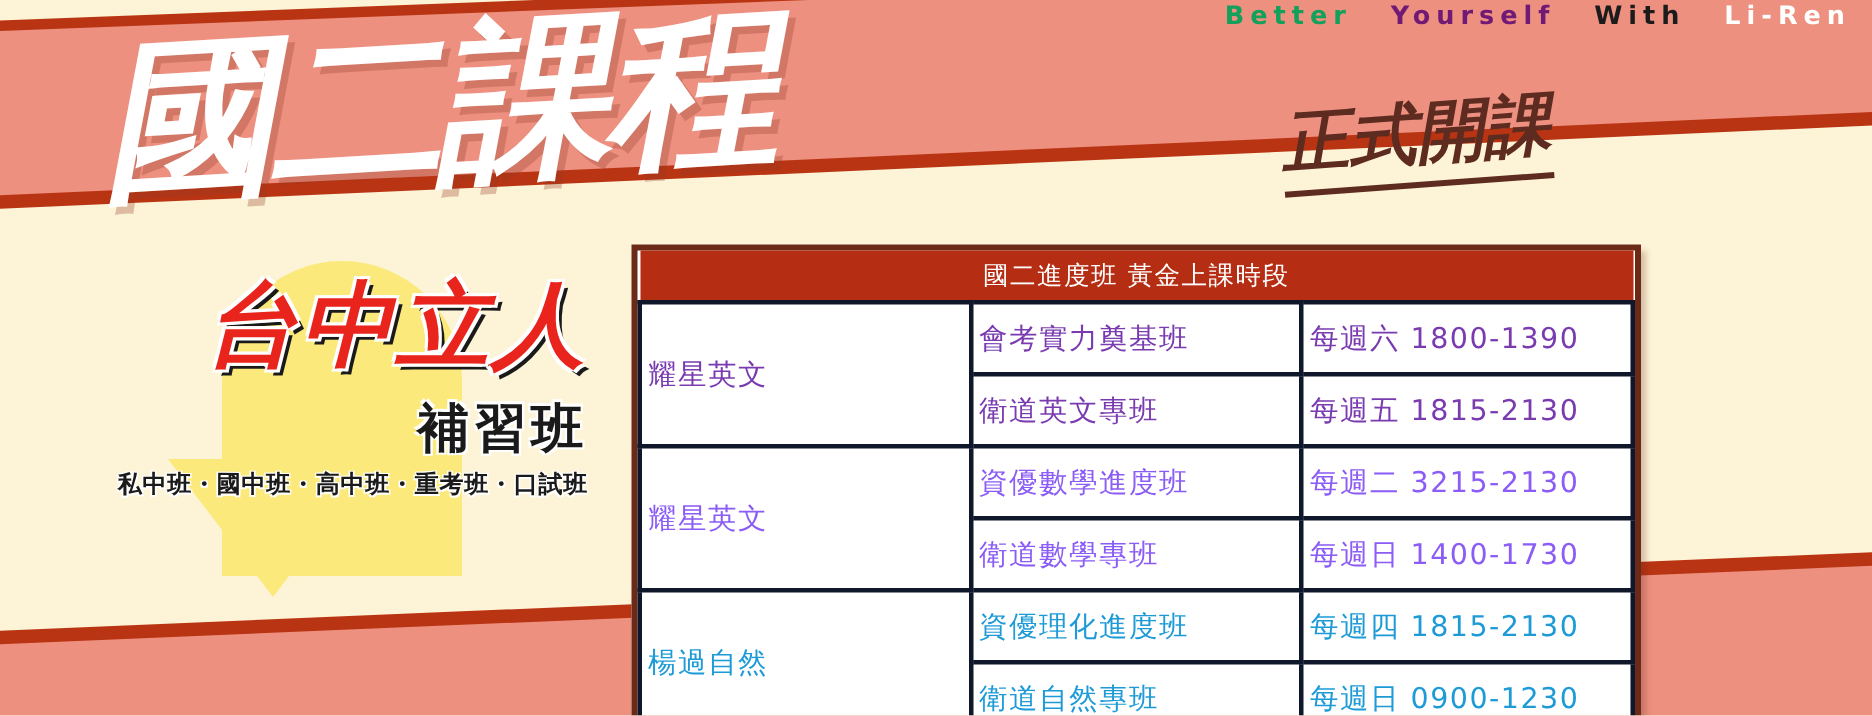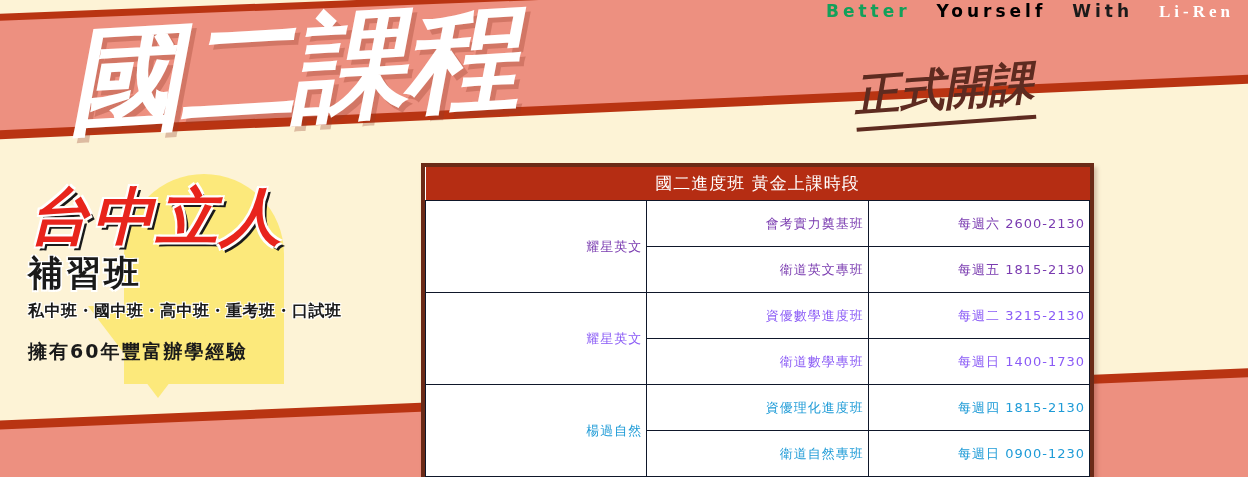--- a/index.html
+++ b/index.html
@@ -85,23 +85,23 @@
     position: absolute;
     right: 14px;
     top: 1px;
     font-size: 17px;
     font-weight: bold;
     letter-spacing: 4px;
     white-space: nowrap;
     z-index: 8;
   }
   .tagline .w1 { color: #13A05A; }
-  .tagline .w2 { color: #000000; }
+  .tagline .w2 { color: #701a75; }
   .tagline .w3 { color: #1b1b1b; }
-  .tagline .w4 { color: #ffffff; font-family: Liberation Serif, serif; }
+  .tagline .w4 { color: #ffffff; }
   .tagline span { margin-left: 16px; }
   .tagline span:first-child { margin-left: 0; }
 
   
   .main-title {
     position: absolute;
     left: 62px;
     top: 6px;
     font-family: "DejaVu Serif", "Liberation Serif", serif;
     font-size: 116px;
@@ -129,24 +129,24 @@
     transform: rotate(-4.2deg);
     transform-origin: left top;
     border-bottom: 4px solid #5E2B20;
     padding-bottom: 2px;
     z-index: 7;
   }
 
   
   .logo-wrap {
     position: absolute;
-    left: 28px;
+    left: 52px;
     top: 186px;
     width: 340px;
-    text-align: left;
+    text-align: right;
     z-index: 6;
   }
   .sunburst {
     position: absolute;
     left: 96px;
     top: -12px;
     width: 160px;
     height: 210px;
     background: #FCE97B;
     border-radius: 80px 80px 0 0;
@@ -176,21 +176,21 @@
       -2px -2px 0 #fff, 2px -2px 0 #fff, -2px 2px 0 #fff, 2px 2px 0 #fff,
       4px 4px 0 #1a1a1a;
     white-space: nowrap;
   }
   .logo-sub {
     font-family: "DejaVu Sans", "Liberation Sans", sans-serif;
     font-size: 35px;
     font-weight: bold;
     color: #1a1a1a;
     letter-spacing: 3px;
-    margin-top: 2px;
+    margin-top: 14px;
     text-shadow: -1.5px -1.5px 0 #fff, 1.5px -1.5px 0 #fff, -1.5px 1.5px 0 #fff, 1.5px 1.5px 0 #fff;
   }
   .logo-courses {
     font-family: "DejaVu Sans", "Liberation Sans", sans-serif;
     font-size: 16px;
     font-weight: bold;
     color: #1a1a1a;
     letter-spacing: 0.5px;
     margin-top: 4px;
     text-shadow: -1px -1px 0 #fff, 1px -1px 0 #fff, -1px 1px 0 #fff, 1px 1px 0 #fff;
@@ -235,25 +235,25 @@
     font-family: "DejaVu Sans", "Liberation Sans", sans-serif;
     font-size: 17px;
     font-weight: normal;
     letter-spacing: 1px;
     height: 33px;
     padding: 0;
     text-align: center;
   }
   table.sched td {
     font-family: "DejaVu Sans", "Liberation Sans", sans-serif;
-    font-size: 13px;
-    text-align: right;
+    font-size: 19px;
+    text-align: left;
     height: 45px;
     padding: 0 4px;
-    border: 1px solid #0f172a;
+    border: 3px solid #0f172a;
     letter-spacing: 1px;
     white-space: nowrap;
   }
   td.subject {
     width: 145px;
     font-size: 18px;
   }
   td.course { width: 250px; }
   td.time   { width: 270px; letter-spacing: 0.5px; }
   .c-purple { color: #7A3BB0; }
@@ -281,35 +281,34 @@
 
   <div class="main-title">國二課程</div>
   <div class="sub-title">正式開課</div>
 
   <div class="logo-wrap">
     <div class="sunburst"></div>
     <div class="sunburst-2"></div>
     <div class="logo-main">台中立人</div>
     <div class="logo-sub">補習班</div>
     <div class="logo-courses">私中班・國中班・高中班・重考班・口試班</div>
-    <div class="logo-exp">擁有60年豐富辦學經驗</div>
   </div>
 
   <div class="table-shell">
     <table class="sched">
       <thead>
         <tr>
           <th class="hdr" colspan="3">國二進度班 黃金上課時段</th>
         </tr>
       </thead>
       <tbody>
           <tr>
             <td class="subject c-purple" rowspan="2">耀星英文</td>
             <td class="course c-purple">會考實力奠基班</td>
-            <td class="time c-purple">每週六 2600-2130</td>
+            <td class="time c-purple">每週六 1800-1390</td>
           </tr>
           <tr>
             <td class="course c-purple">衛道英文專班</td>
             <td class="time c-purple">每週五 1815-2130</td>
           </tr>
           <tr>
             <td class="subject c-green" rowspan="2">耀星英文</td>
             <td class="course c-green">資優數學進度班</td>
             <td class="time c-green">每週二 3215-2130</td>
           </tr>

